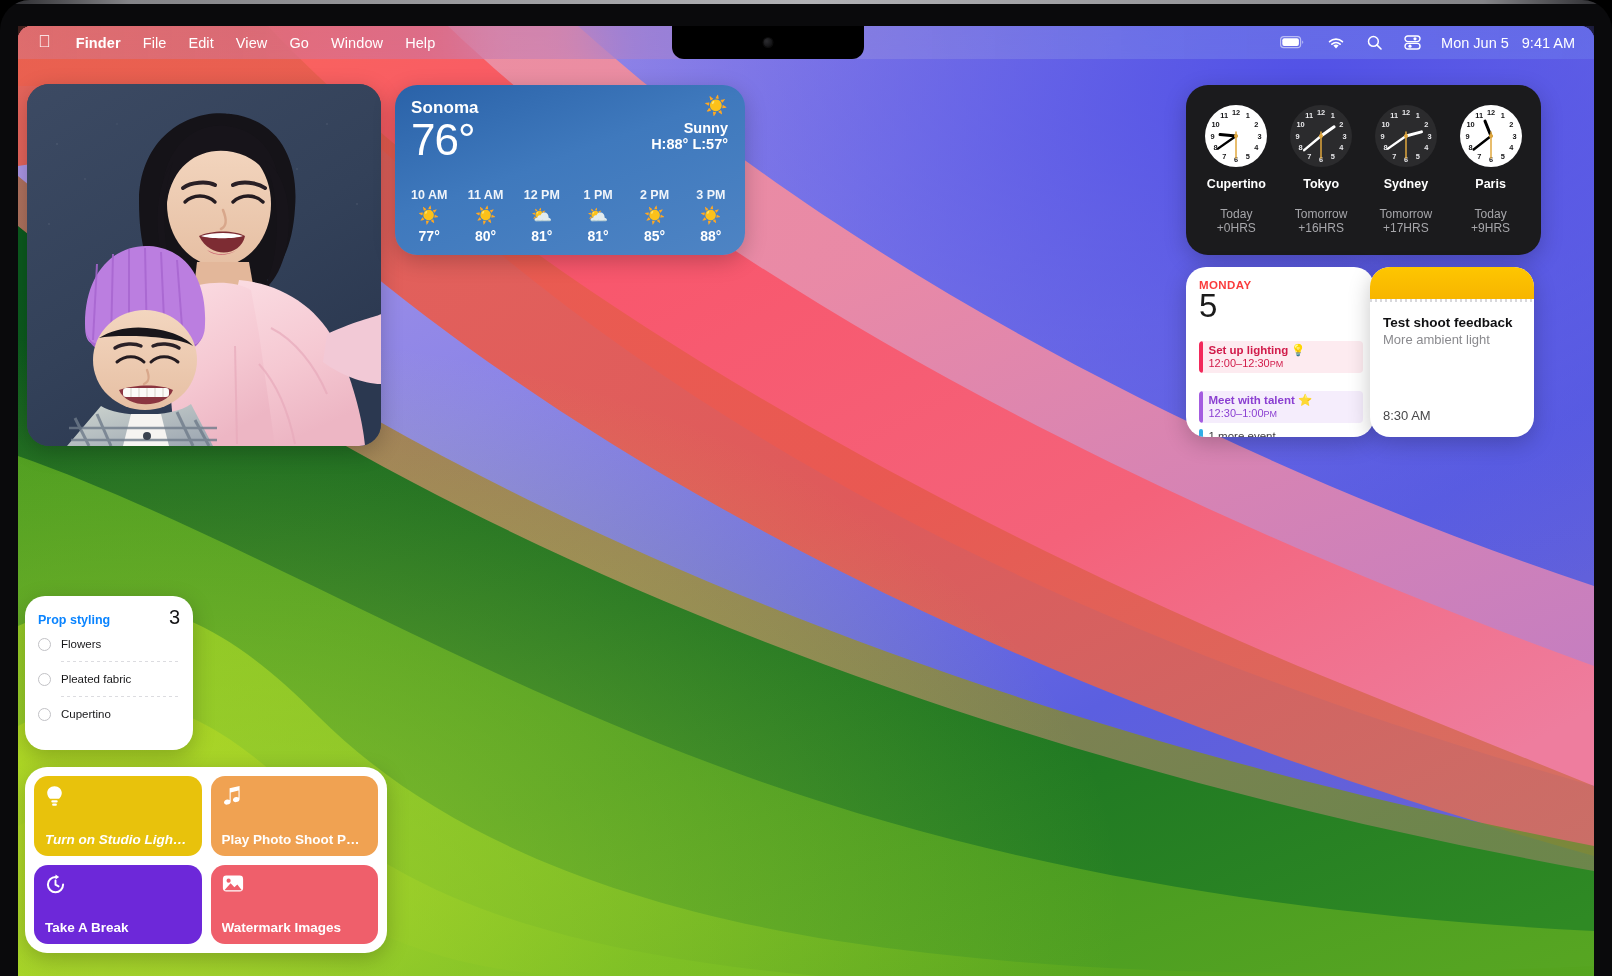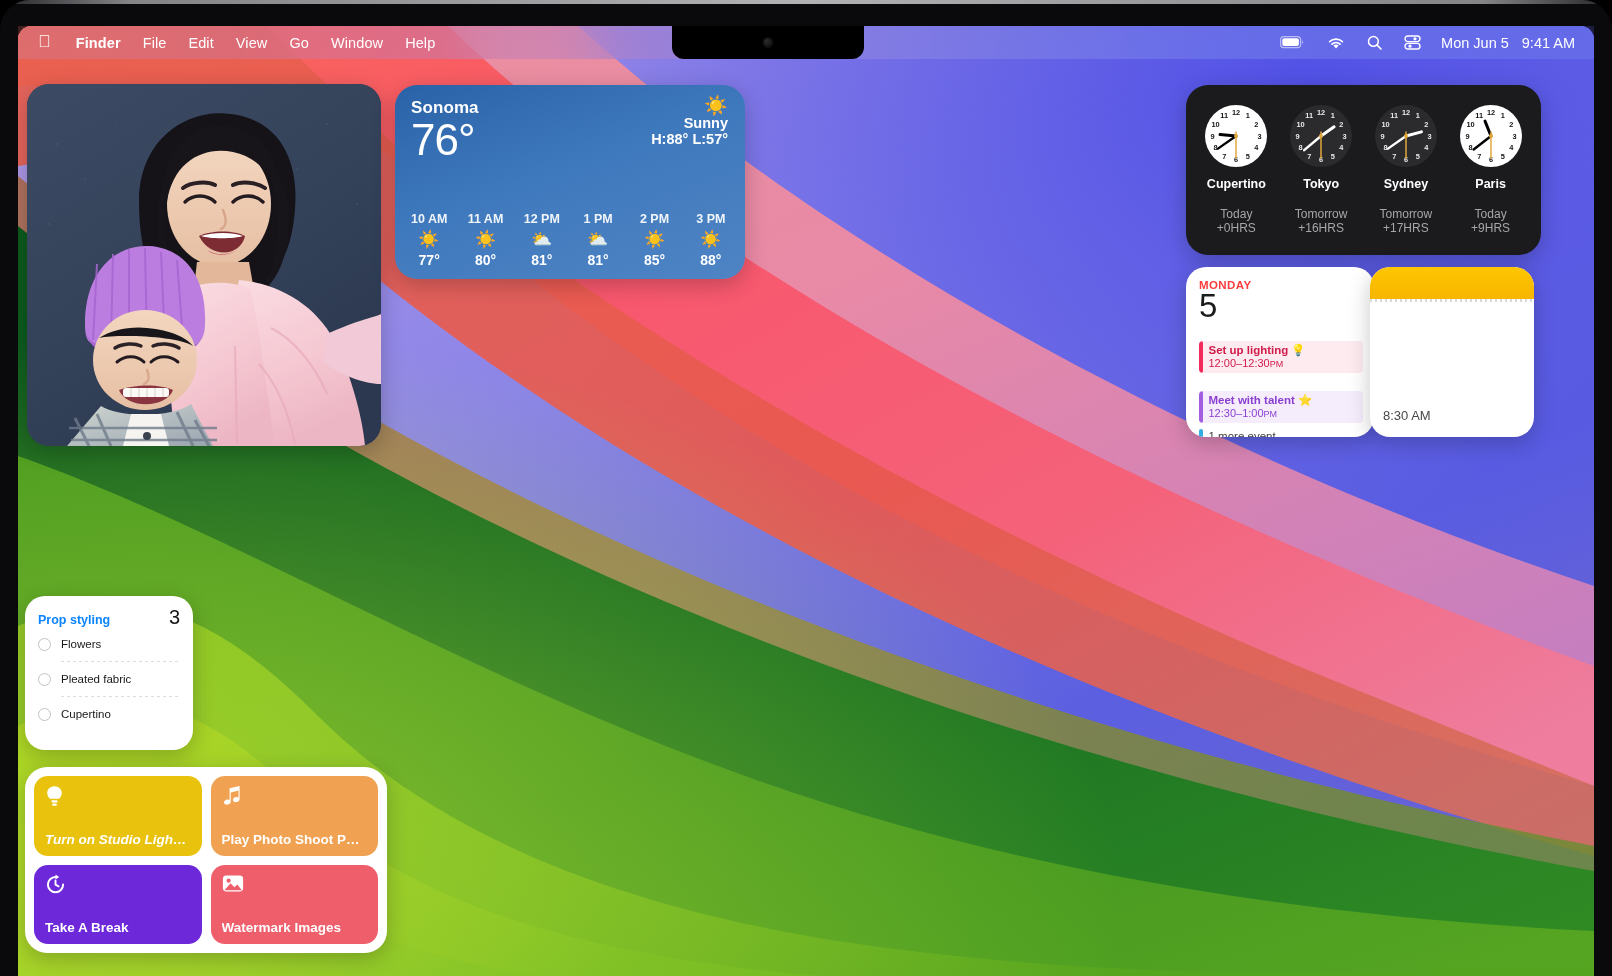--- a/index.html
+++ b/index.html
@@ -68,29 +68,29 @@
 
   
   .widget{ position:absolute; box-shadow:0 6px 22px rgba(0,0,0,.22); }
 
   
   #w-photos{ left:9px; top:58px; width:354px; height:362px; border-radius:22px; overflow:hidden; background:#37455e; }
   #photo-canvas{ width:100%; height:100%; display:block; }
 
   
   #w-weather{
-    left:377px; top:59px; width:350px; height:194px; border-radius:22px;
+    left:377px; top:59px; width:350px; height:170px; border-radius:22px;
     background:linear-gradient(160deg,#2a62a8 0%,#3f79bd 45%,#4e84c4 100%);
     color:#fff; padding:13px 16px 10px 16px; overflow:hidden;
   }
   #w-weather .city{ font-size:17px; font-weight:bold; letter-spacing:.1px; }
   #w-weather .temp{ font-size:44px; font-weight:300; line-height:.96; margin-top:1px; letter-spacing:-1px;}
   #w-weather .cond{ position:absolute; right:17px; top:11px; text-align:right; }
   #w-weather .cond .ico{ font-size:19px; line-height:1; }
-  #w-weather .cond .label{ font-size:14.5px; font-weight:bold; }
+  #w-weather .cond .label{ font-size:14.5px; font-weight:bold; margin-top:5px; }
   #w-weather .cond .hl{ font-size:14.5px; font-weight:bold; }
   #w-weather .hours{ position:absolute; left:0; right:0; bottom:11px; display:flex; justify-content:space-around; padding:0 6px;}
   #w-weather .hr{ text-align:center; width:50px; }
   #w-weather .hr .h{ font-size:12.5px; font-weight:bold; color:rgba(255,255,255,.92); }
   #w-weather .hr .i{ font-size:17px; margin:5px 0 4px; line-height:1; }
   #w-weather .hr .t{ font-size:14px; font-weight:bold; }
 
   
   #w-clocks{
     left:1168px; top:59px; width:355px; height:170px; border-radius:22px;
@@ -580,20 +580,24 @@
           <div class="cal-more">
             <div class="cal-bar" style="background:#32ade6"></div>
             <span>1 more event</span>
           </div>
         </div>
     </div>
 
     <div class="widget" id="w-notes">
       <div class="np-head"></div>
       <div class="np-perf"></div>
+      <div class="np-body">
+        <div class="np-title">Test shoot feedback</div>
+        <div class="np-sub">More ambient light</div>
+      </div>
       <div class="np-time">8:30 AM</div>
     </div>
 
     <div class="widget" id="w-reminders">
       <div class="rem-head">
         <span class="rem-title">Prop styling</span>
         <span class="rem-count">3</span>
       </div>
       <div id="rem-list">
           <div class="rem-row">

